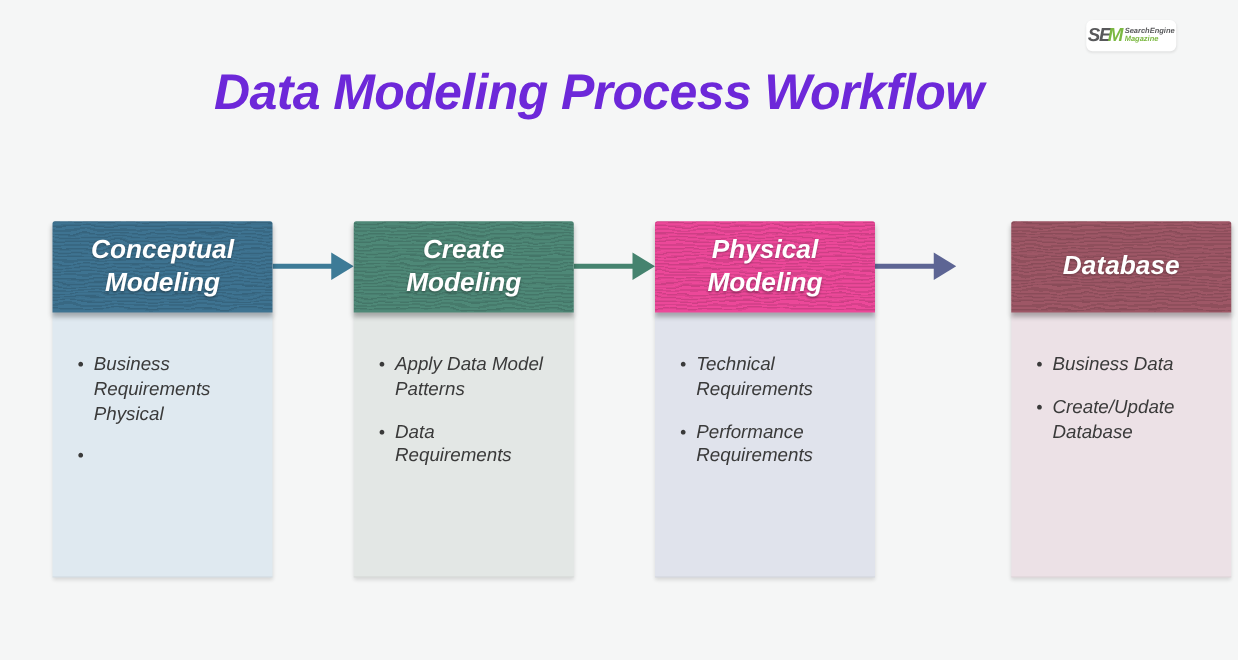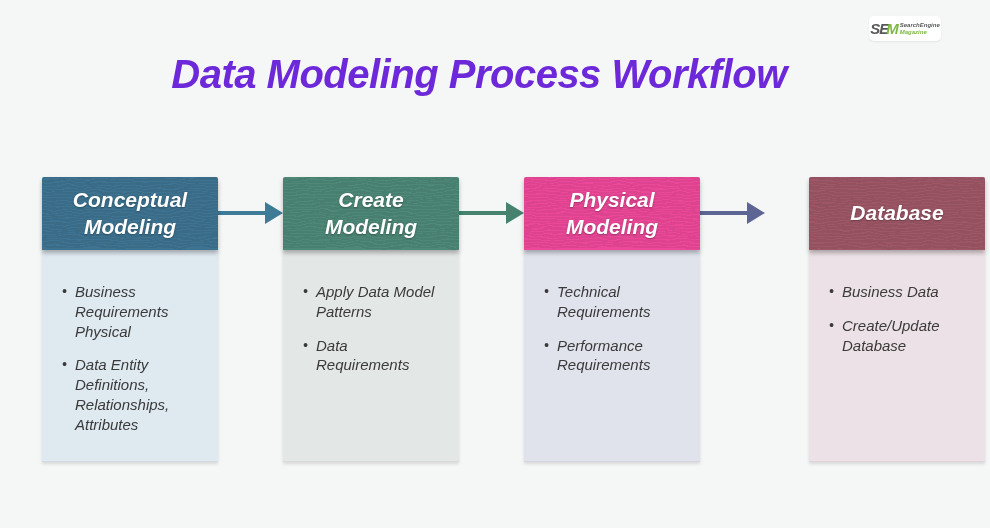--- a/index.html
+++ b/index.html
@@ -120,21 +120,21 @@
             </g>
           </svg>
           <div class="header-label">
             <span>Conceptual</span>
             <span>Modeling</span>
           </div>
         </div>
         <div class="stage-body" style="background: rgb(223, 233, 240);">
           <ul>
             <li><span class="bullet">•</span><span>Business Requirements Physical</span></li>
-            <li><span class="bullet">•</span><span>Data Entity Definitions, Relationships, Attributes</span></li>
+            <li><span class="bullet">•</span></li>
           </ul>
         </div>
       </div>
       <svg class="flow-arrow" viewBox="0 0 65 32" style="left: 218px; top: 197px;">
         <line x1="0" y1="16" x2="50" y2="16" stroke="#3d7b97" stroke-width="4"></line>
         <polygon points="47,5 65,16 47,27" fill="#3d7b97"></polygon>
       </svg>
       <div class="column" style="left: 283px;">
         <div class="stage-header" style="background: rgb(78, 136, 119);">
           <svg class="texture" viewBox="0 0 176 73" preserveAspectRatio="none" aria-hidden="true">

